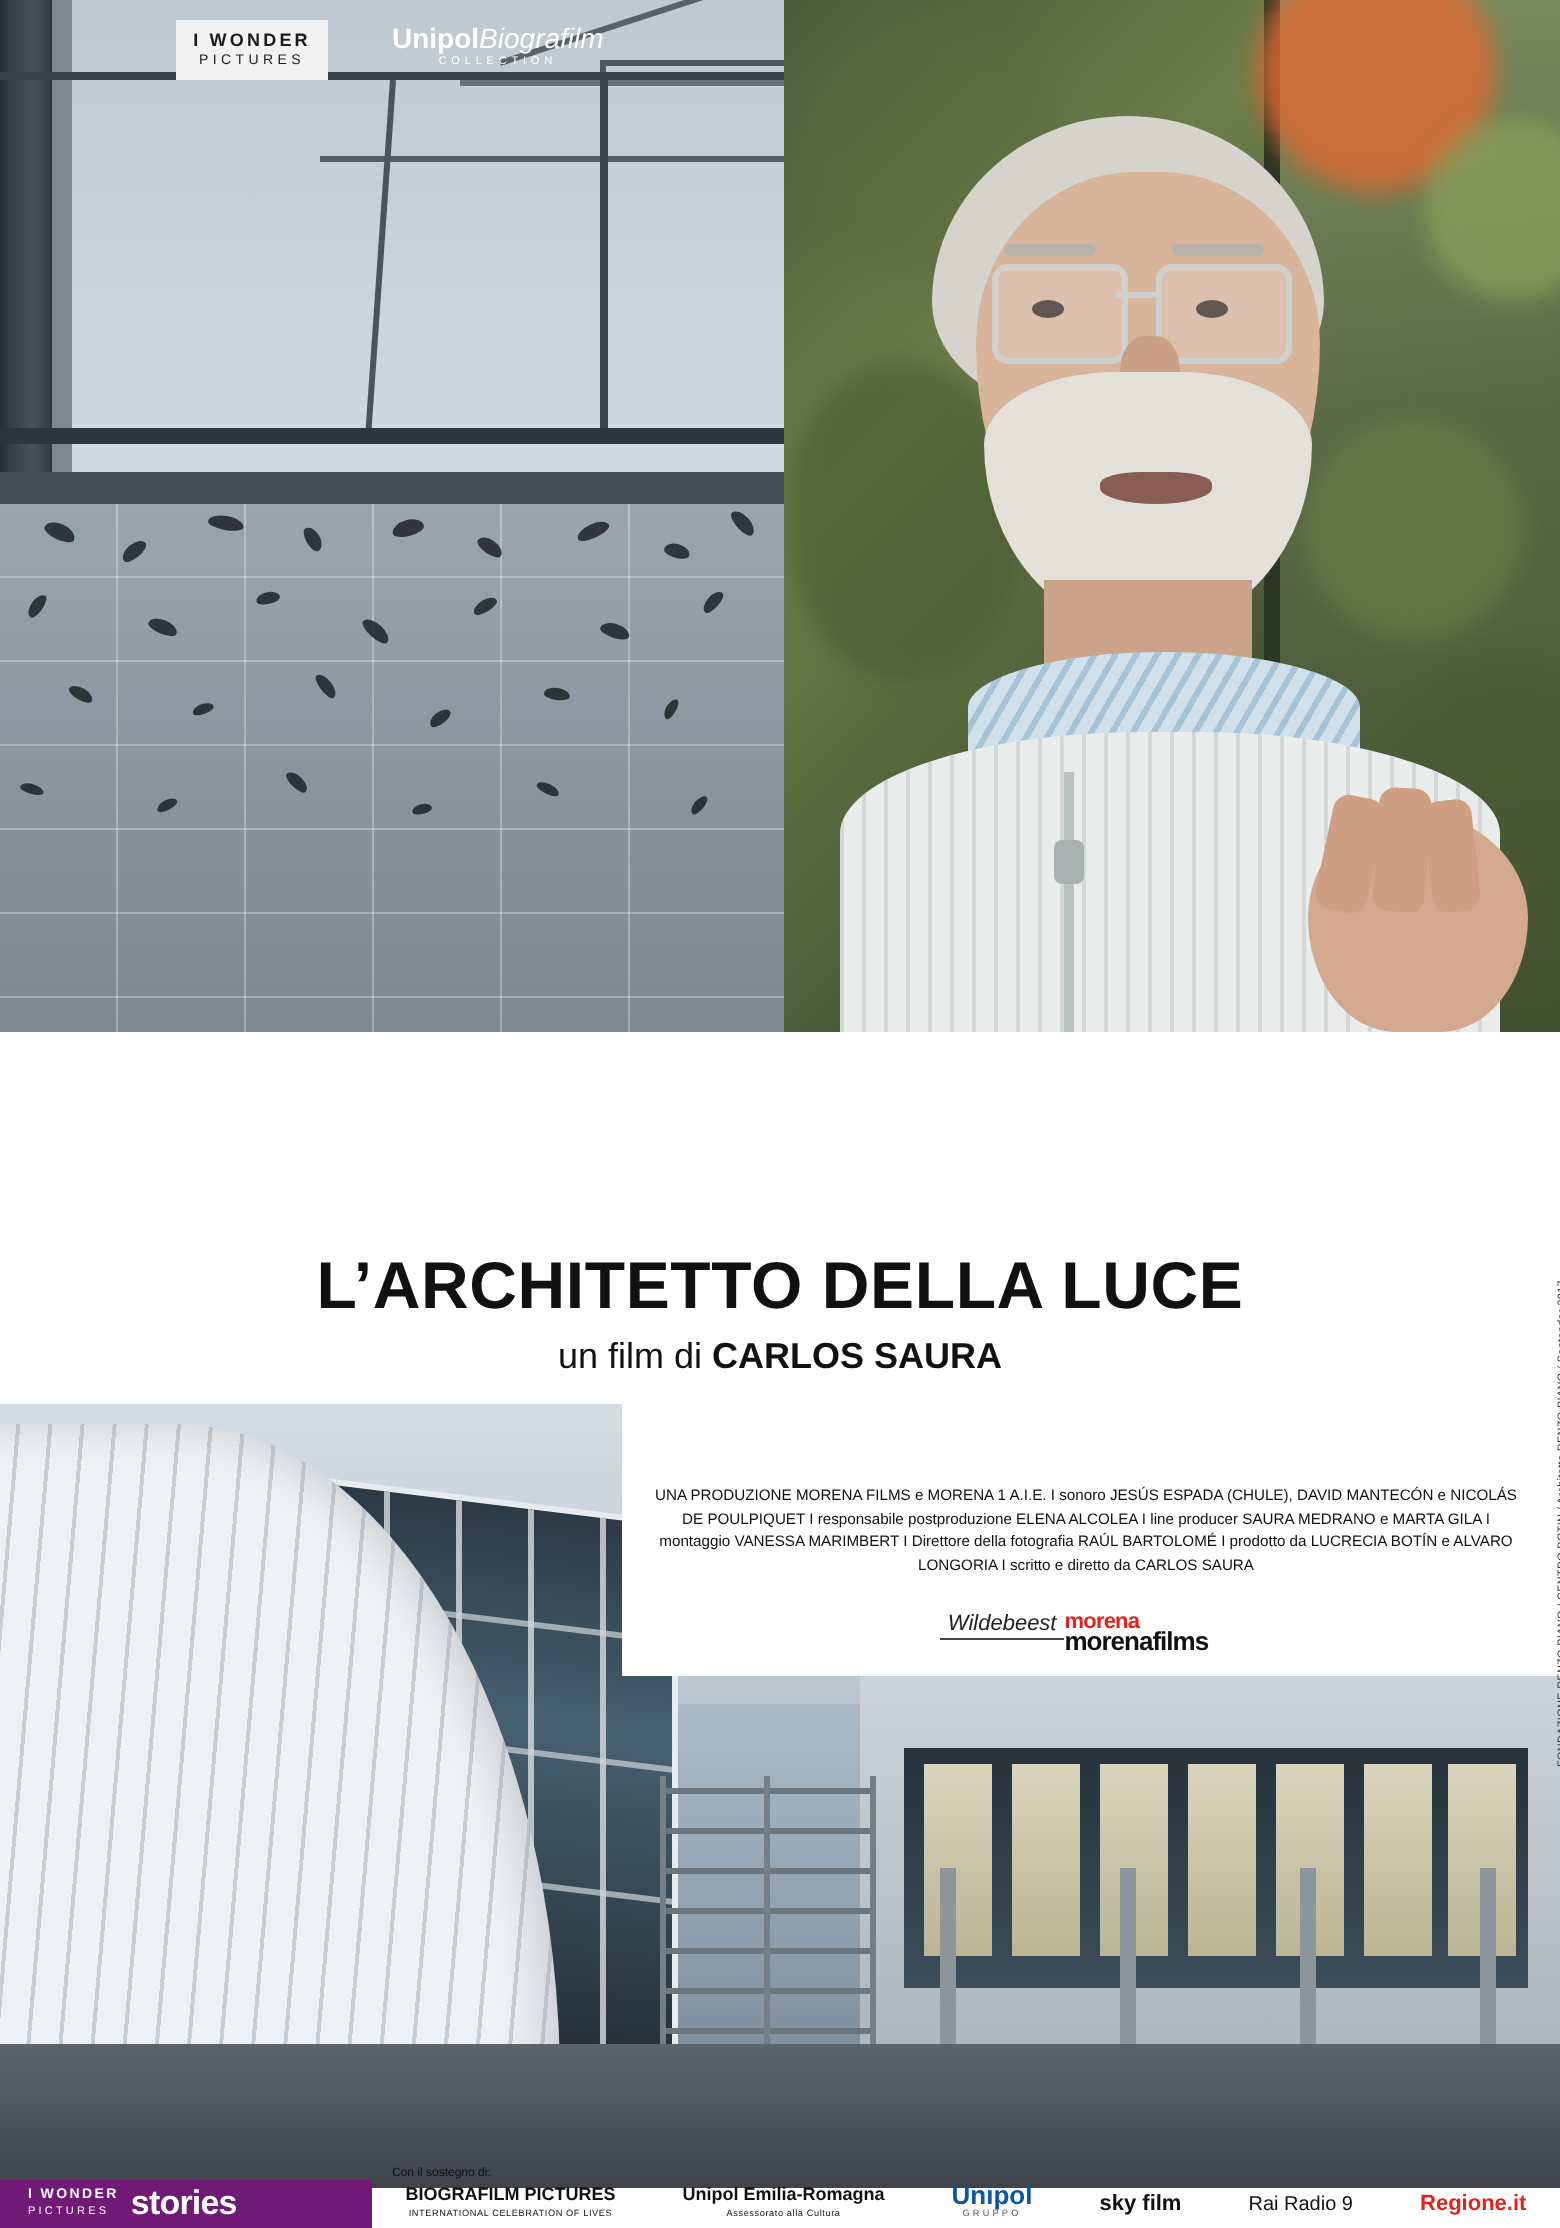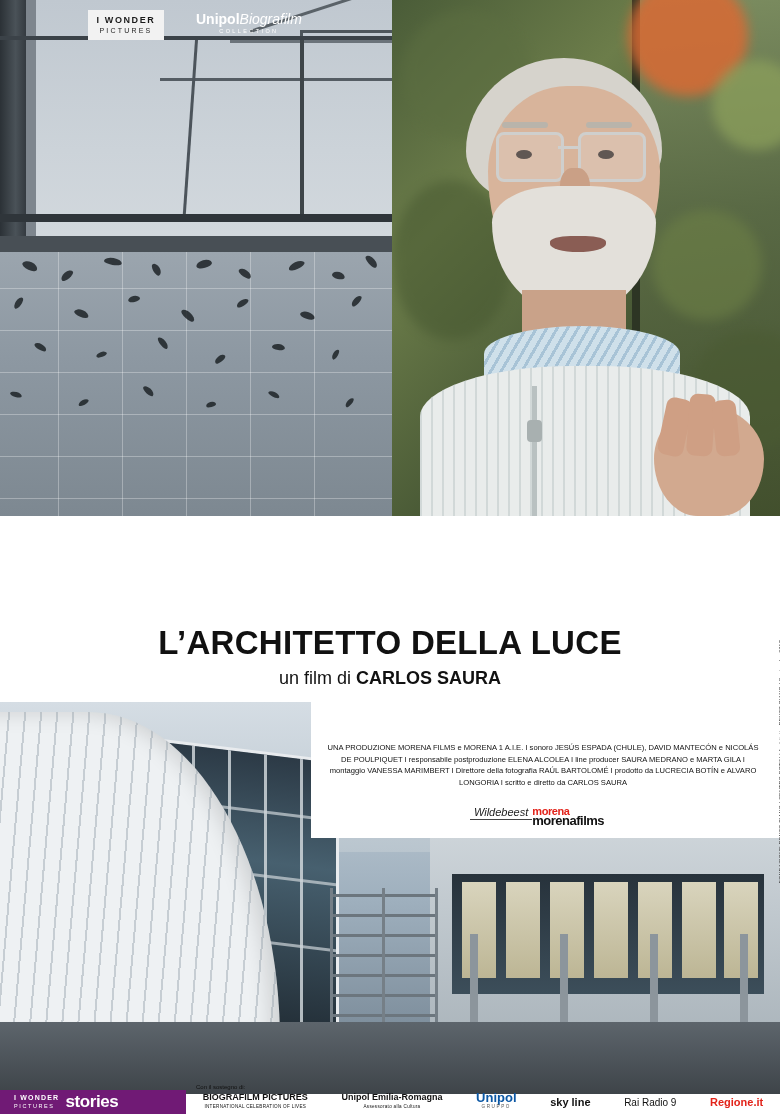--- a/index.html
+++ b/index.html
@@ -553,21 +553,21 @@
     </div>
     <div class="fi">
       <div class="big" style="font-size:9px;">Unipol Emilia-Romagna</div>
       <div class="small">Assessorato alla Cultura</div>
     </div>
     <div class="fi fi-unipol">
       <div class="u1">Unipol</div>
       <div class="u2">GRUPPO</div>
     </div>
     <div class="fi fi-skyarte">
-      <div class="sky">sky line</div>
+      <div class="sky">sky film</div>
     </div>
     <div class="fi fi-rai">
       <div class="r1">Rai Radio 9</div>
     </div>
     <div class="fi fi-mym">
       <div class="mm">Regione.it</div>
     </div>
   </div>
 
 </div>

